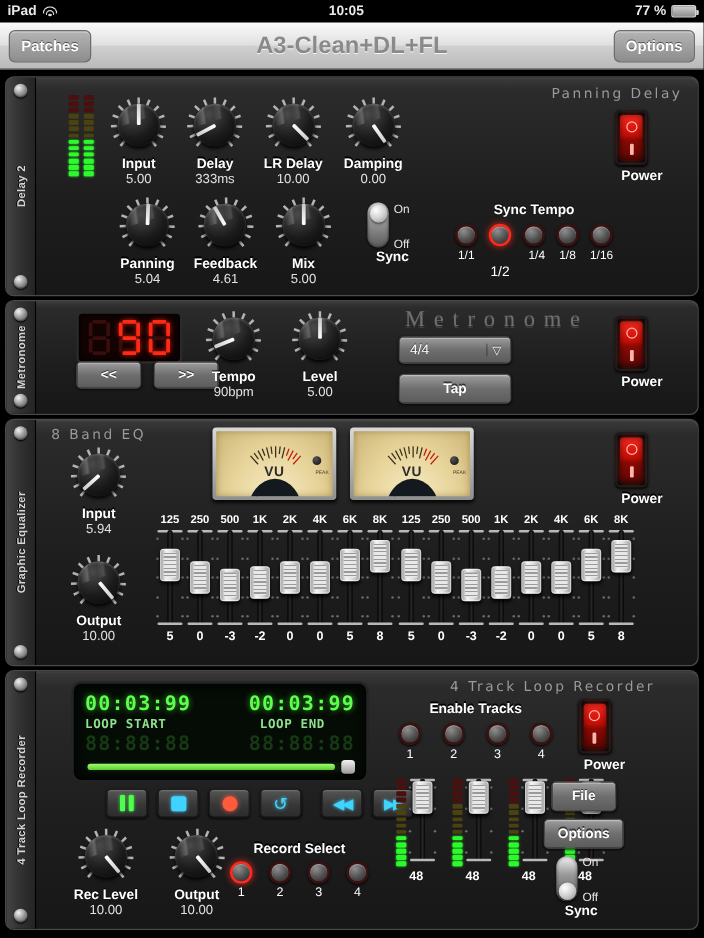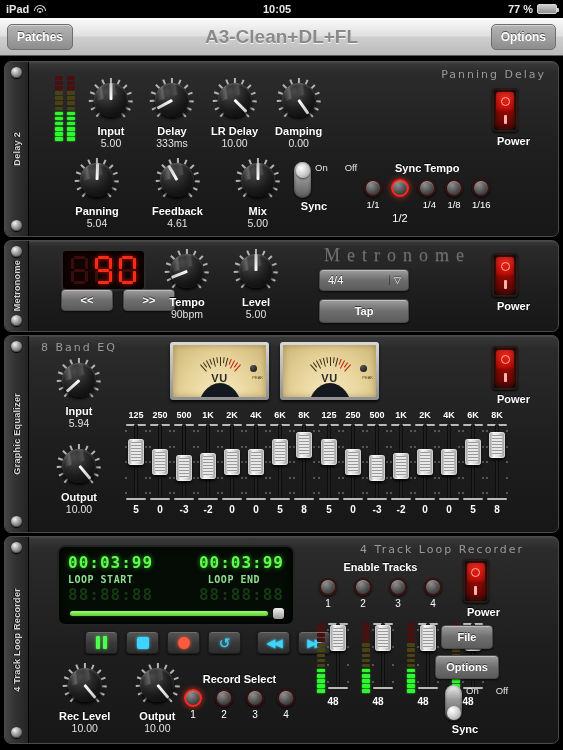--- a/index.html
+++ b/index.html
@@ -149,21 +149,21 @@
     box-shadow:inset 0 0 3px rgba(0,0,0,.6),0 1px 2px rgba(0,0,0,.8);
     position:relative;
   }
   .toggle .nub{
     position:absolute;left:1.5px;width:14px;height:14px;border-radius:50%;
     background:radial-gradient(circle at 35% 30%,#ffffff,#d0d0d0 50%,#8d8d8d);
     box-shadow:0 1px 2px rgba(0,0,0,.6);
   }
   .toggle.on .nub{top:1.5px;}
   .toggle.off .nub{bottom:1.5px;}
-  .toggle-states{display:flex;flex-direction:row;justify-content:space-between;height:36px;
+  .toggle-states{display:flex;flex-direction:column;justify-content:space-between;height:36px;
     font-size:9.5px;color:#e6e6e6;gap:17px;}
   .toggle-cap{font-size:11px;font-weight:bold;text-align:center;margin-top:2px;text-shadow:0 -1px 0 #000;}
 
   
   .led-btn{
     width:18px;height:18px;border-radius:50%;
     background:radial-gradient(circle at 35% 28%,#8f8f8f,#4e4e4e 55%,#272727);
     border:2px solid #3a1111;
     box-shadow:0 1px 2px rgba(0,0,0,.9), inset 0 1px 1px rgba(255,255,255,.3);
   }
@@ -474,21 +474,21 @@
                 <i style="transform: rotate(139.6deg);"></i>
               </div>
             <div class="cap"></div>
             <div class="pointer" style="transform: rotate(325deg);"></div>
           </div>
           <div class="knob-label">Damping</div>
           <div class="knob-val">0.00</div>
         </div>
       </div>
 
-      <div style="position:absolute;left:46px;top:96px;display:flex;gap:33px;">
+      <div style="position:absolute;left:67px;top:96px;display:flex;gap:15px;">
         <div class="knob-wrap">
           <div class="knob">
             <div class="ticks">
                 <i style="transform: rotate(-140deg);"></i>
                 <i style="transform: rotate(-116.7deg);"></i>
                 <i style="transform: rotate(-93.4deg);"></i>
                 <i style="transform: rotate(-70.1deg);"></i>
                 <i style="transform: rotate(-46.8deg);"></i>
                 <i style="transform: rotate(-23.5deg);"></i>
                 <i style="transform: rotate(-0.2deg);"></i>

